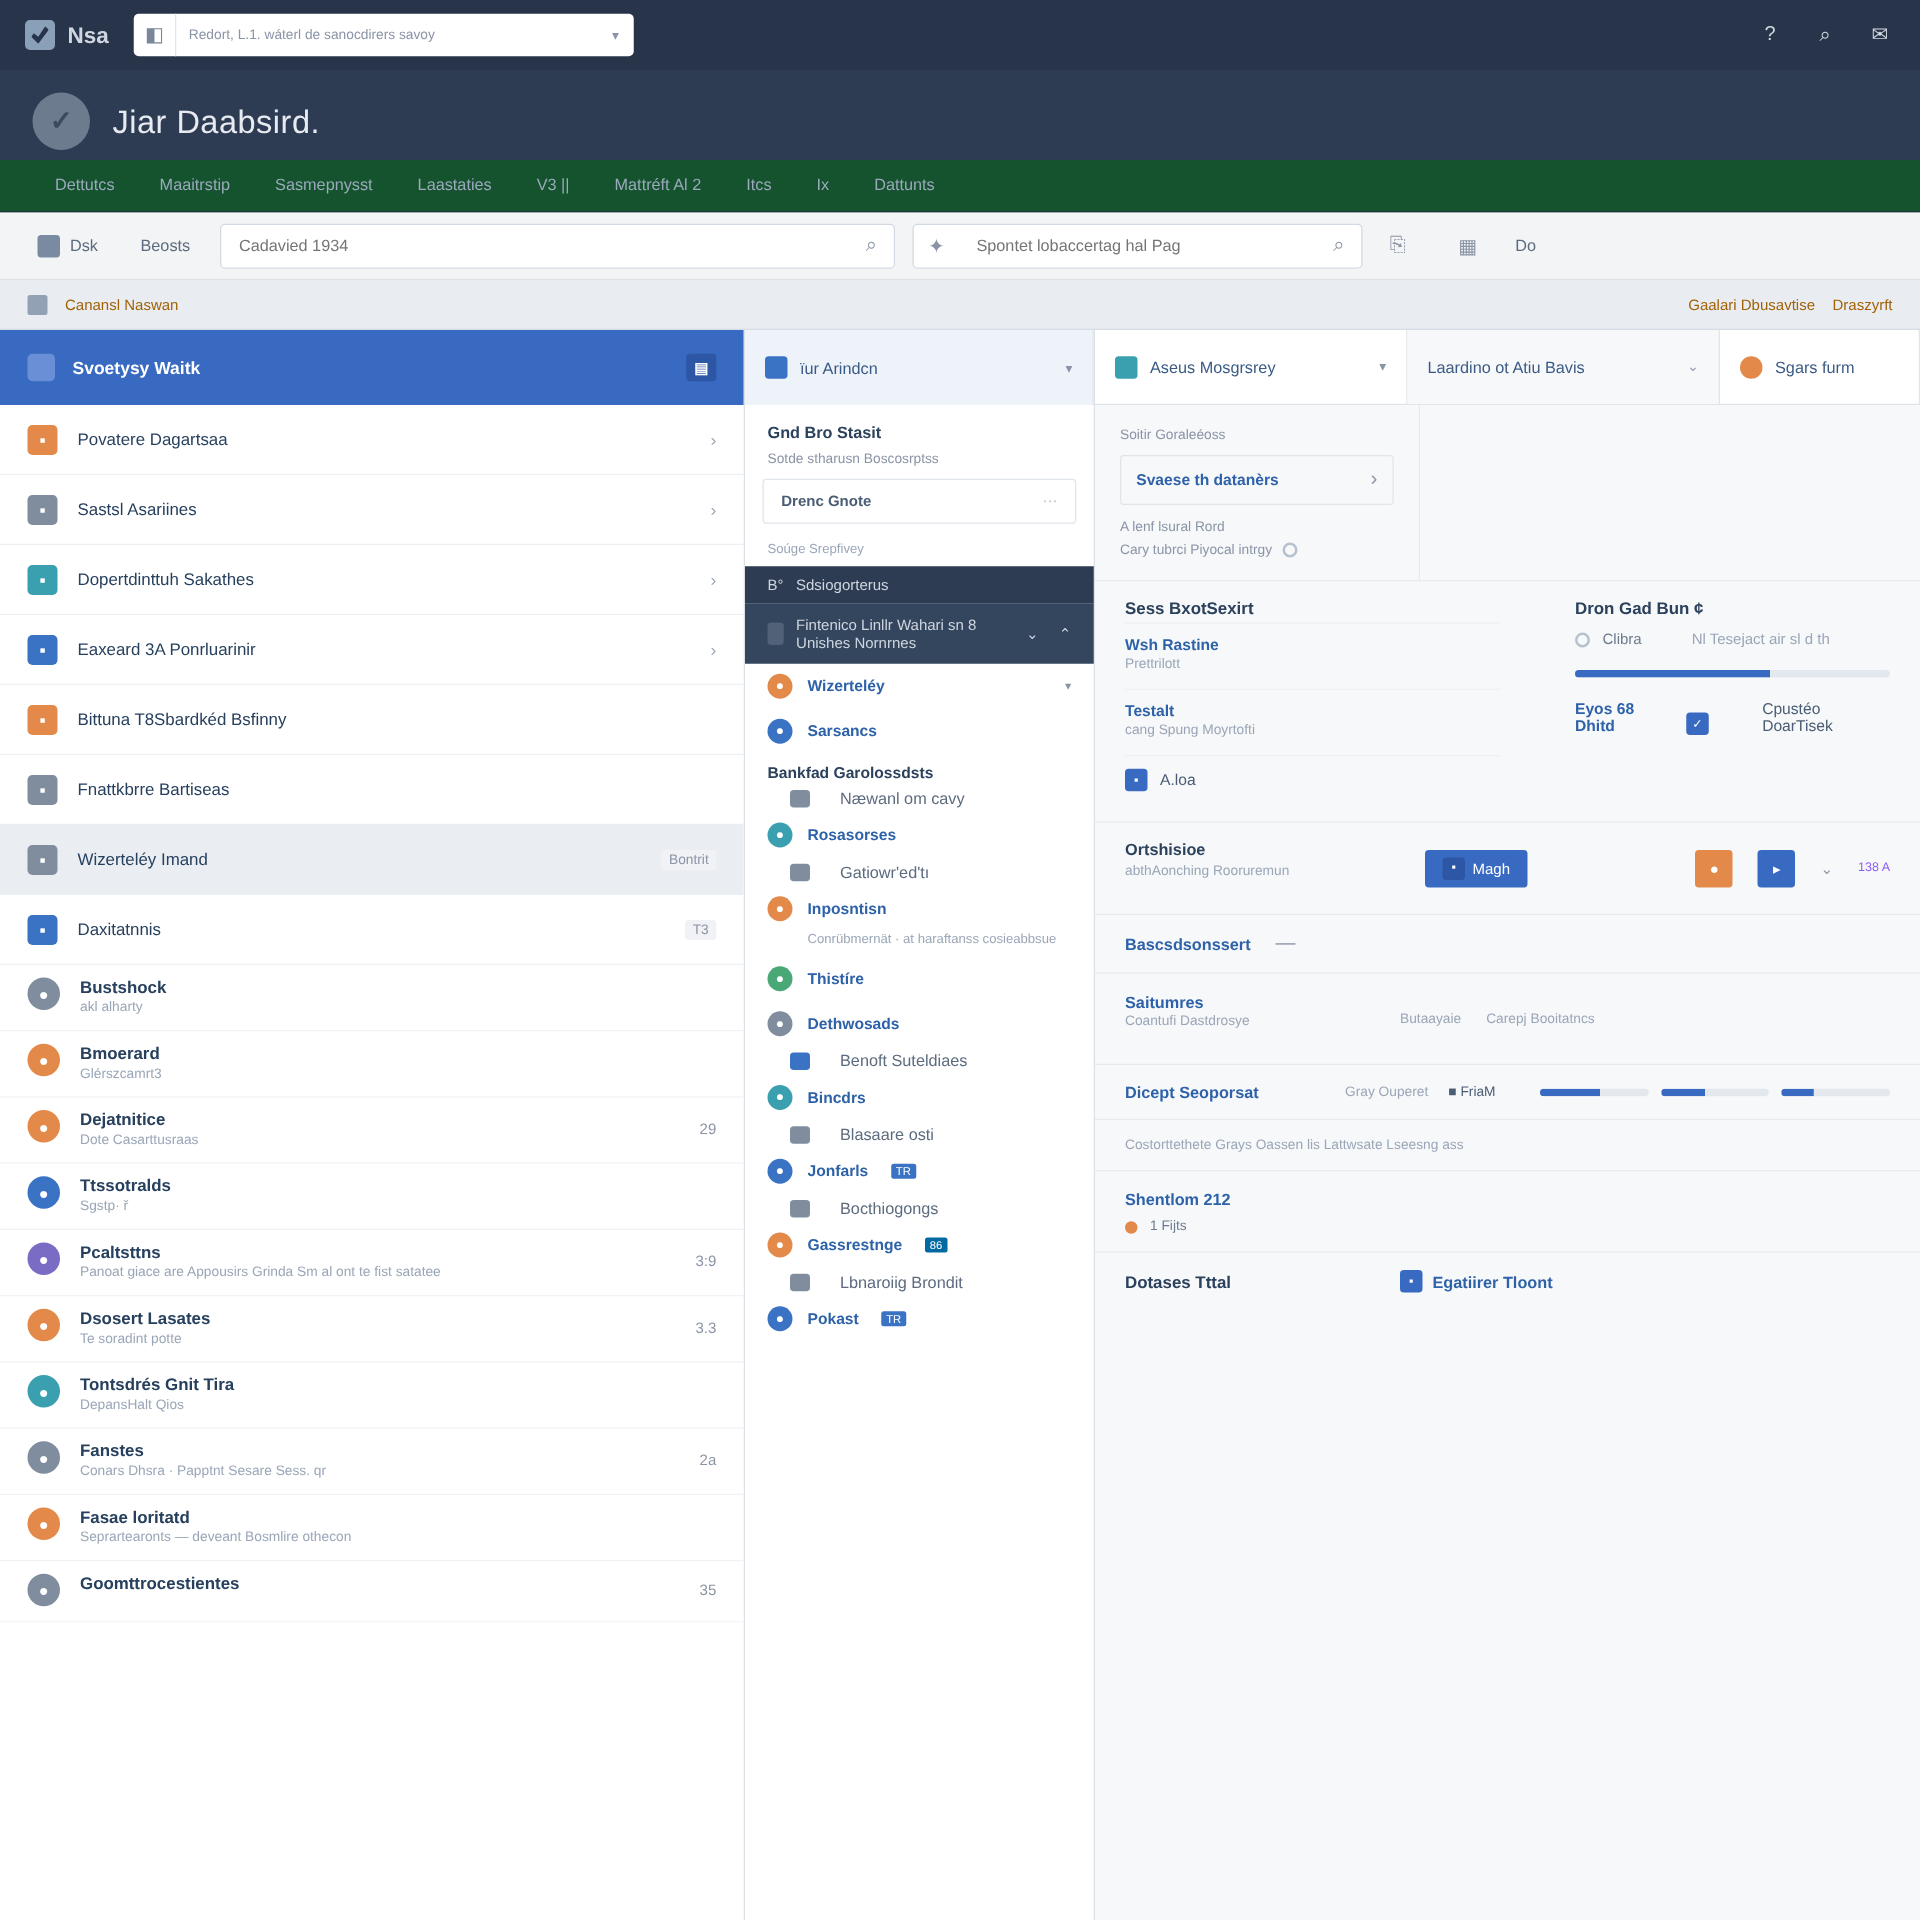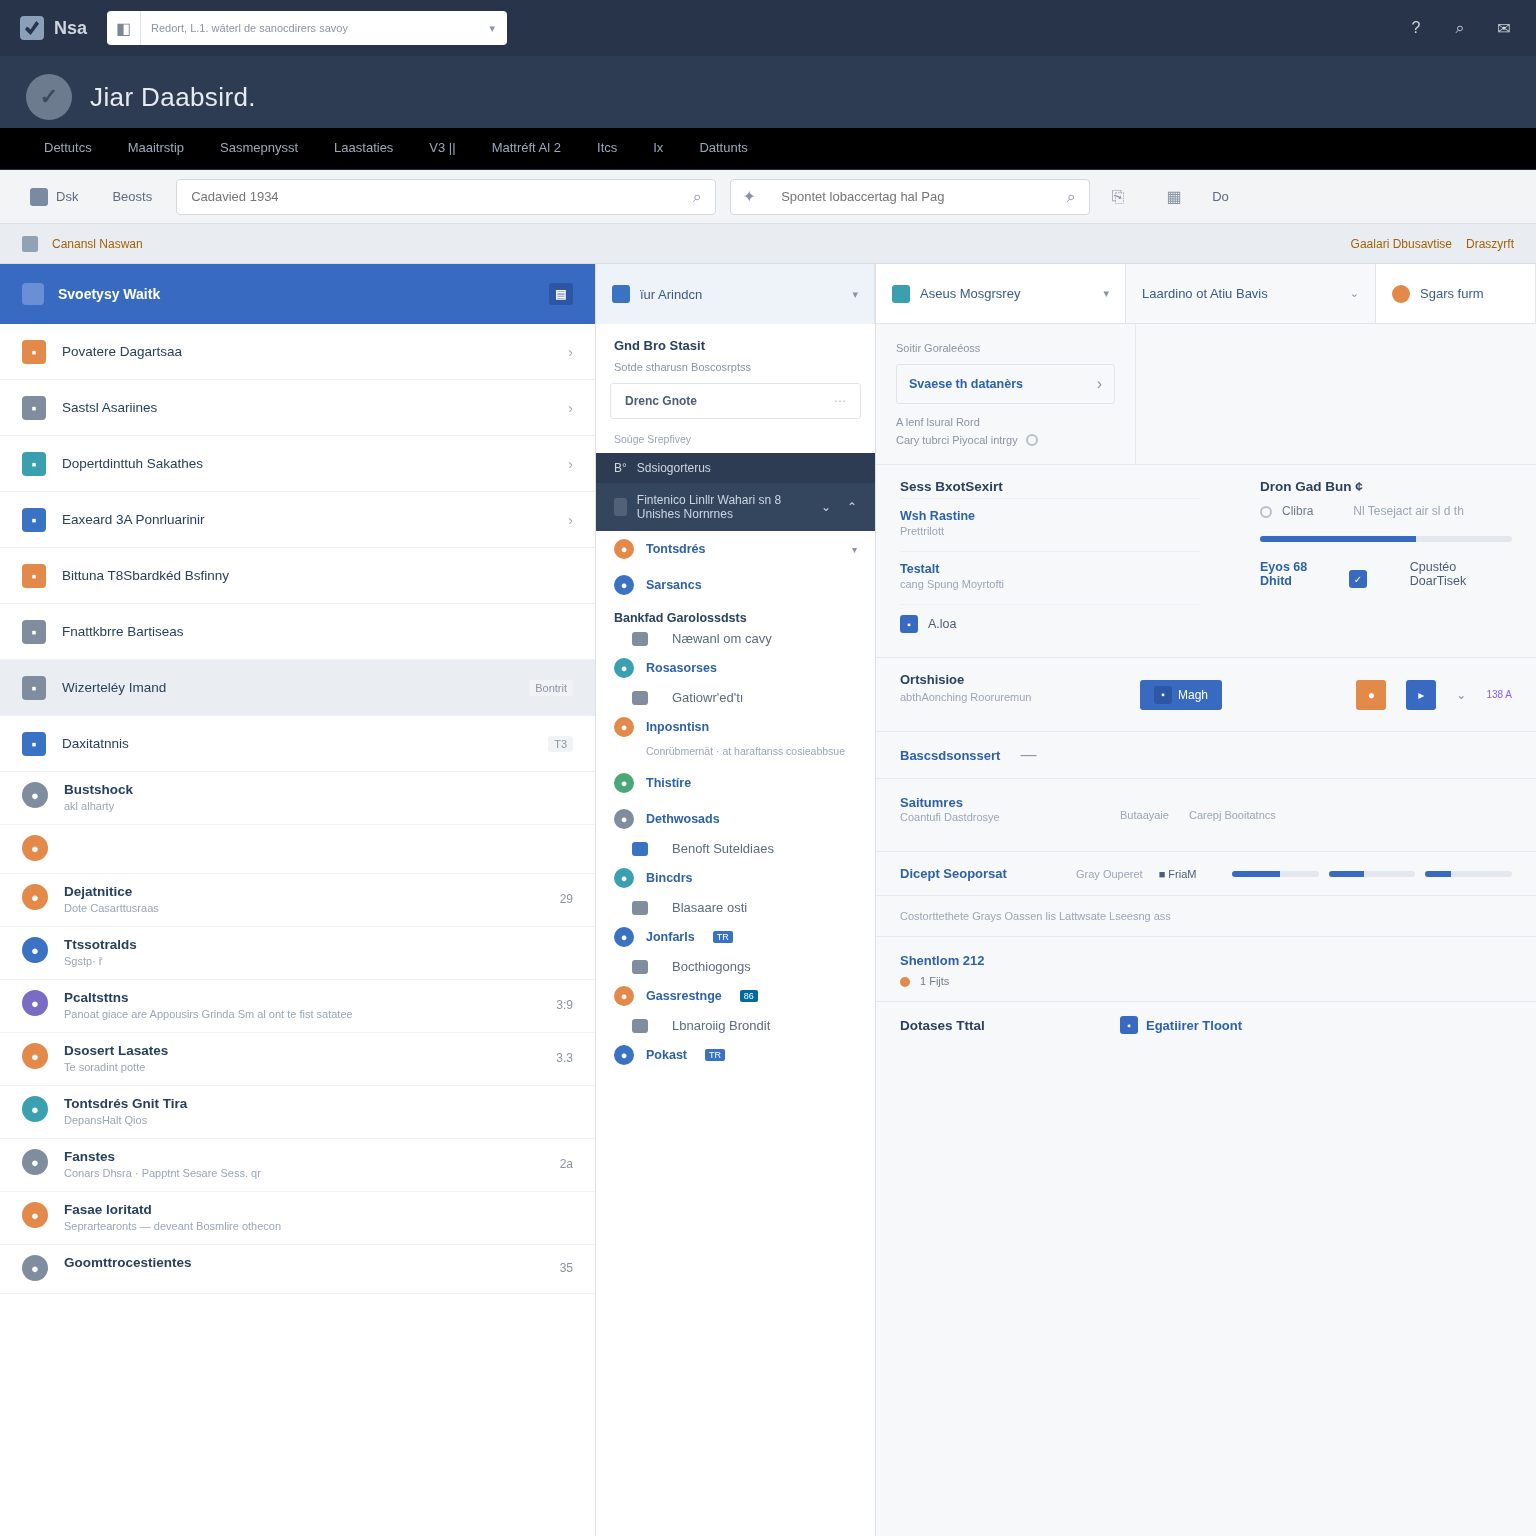--- a/index.html
+++ b/index.html
@@ -14,21 +14,21 @@
 .topbar .combo .txt{font-size:11px;color:#8a94a6;flex:1;padding:0 10px;}
 .topbar .combo .chev{padding:0 12px;color:#8a94a6;font-size:11px;}
 .topbar .spacer{flex:1;}
 .topbar .ico{width:24px;height:24px;color:#cfd6e0;display:flex;align-items:center;justify-content:center;cursor:pointer;font-size:16px;}
 
 .titlebar{background:#2d3c52;padding:18px 26px 8px;display:flex;align-items:center;gap:18px;color:#fff;}
 .titlebar .round{width:46px;height:46px;border-radius:50%;background:#6d7b8e;position:relative;}
 .titlebar .round::after{content:"✓";position:absolute;inset:0;display:flex;align-items:center;justify-content:center;color:#3c4a5e;font-size:22px;font-weight:bold;}
 .titlebar h1{font-size:26px;font-weight:500;color:#e7ebf1;letter-spacing:.4px;}
 
-.topnav{background:#000000;display:flex;padding:0 26px;border-bottom:1px solid #1f2a3a;}
+.topnav{background:#14532d;display:flex;padding:0 26px;border-bottom:1px solid #1f2a3a;}
 .topnav a{padding:12px 18px 14px;color:#9aa9bc;font-size:13px;cursor:pointer;}
 
 .toolbar{background:#f3f4f6;height:54px;display:flex;align-items:center;padding:0 20px;gap:14px;border-bottom:1px solid #dde1e7;}
 .pill{display:flex;align-items:center;gap:8px;color:#5c6b7e;font-size:13px;padding:6px 10px;}
 .pill .mini{width:18px;height:18px;background:#7a8aa0;border-radius:3px;}
 .searchbox{display:flex;align-items:center;background:#fff;border:1px solid #d3d9e1;border-radius:4px;height:36px;flex:1;max-width:540px;}
 .searchbox input{border:0;outline:0;flex:1;padding:0 14px;font-size:13px;color:#5c6b7e;background:transparent;}
 .searchbox .mag, .searchbox .mini{width:36px;display:flex;align-items:center;justify-content:center;color:#8a94a6;}
 .ghost{width:28px;height:28px;color:#8a94a6;display:flex;align-items:center;justify-content:center;border-radius:4px;cursor:pointer;}
 
@@ -228,20 +228,24 @@
         <div class="listrow">
           <span class="icn c-gr">●</span>
           <div class="body">
             <div class="title">Bustshock</div>
             <div class="sub">akl alharty</div>
           </div>
           <span class="count"></span>
         </div>
         <div class="listrow">
           <span class="icn c-or">●</span>
+          <div class="body">
+            <div class="title">Bmoerard</div>
+            <div class="sub">Glérszcamrt3</div>
+          </div>
           <span class="count"></span>
         </div>
         <div class="listrow">
           <span class="icn c-or">●</span>
           <div class="body">
             <div class="title">Dejatnitice</div>
             <div class="sub">Dote Casarttusraas</div>
           </div>
           <span class="count">29</span>
         </div>
@@ -329,21 +333,21 @@
       <span class="sq"></span>
       <span>Fintenico Linllr Wahari sn 8 Unishes Nornrnes</span>
       <span class="chev">
           <span>⌄</span>
           <span>⌃</span>
         </span>
     </div>
     <div id="cats" style="overflow:auto;flex:1">
         <div class="cat">
           <span class="icn c-or">●</span>
-          <span class="t">Tontsdrés</span>
+          <span class="t">Wizerteléy</span>
           <span class="chev">▾</span>
         </div>
         <div class="cat">
           <span class="icn c-bl">●</span>
           <span class="t">Sarsancs</span>
         </div>
         <div style="font-size: 12.5px; font-weight: 700; color: rgb(43, 65, 92); padding: 8px 18px 2px;">Bankfad Garolossdsts</div>
         <div class="catline">
           <span class="mic c-gr"></span>
           <span>Næwanl om cavy</span>

